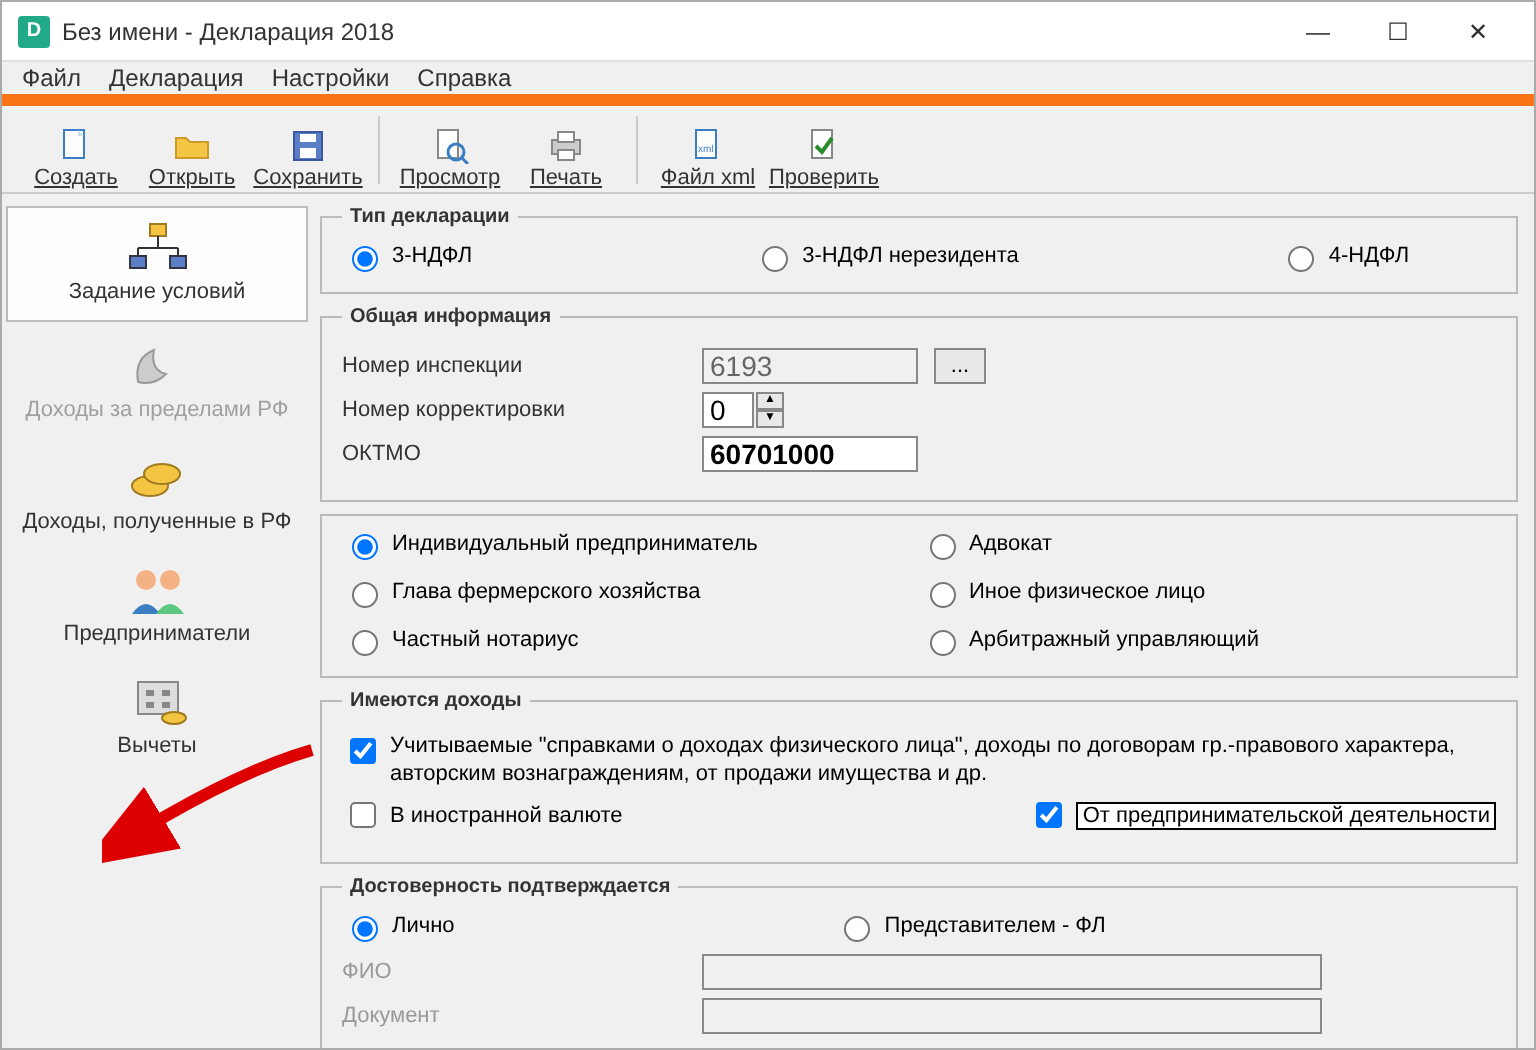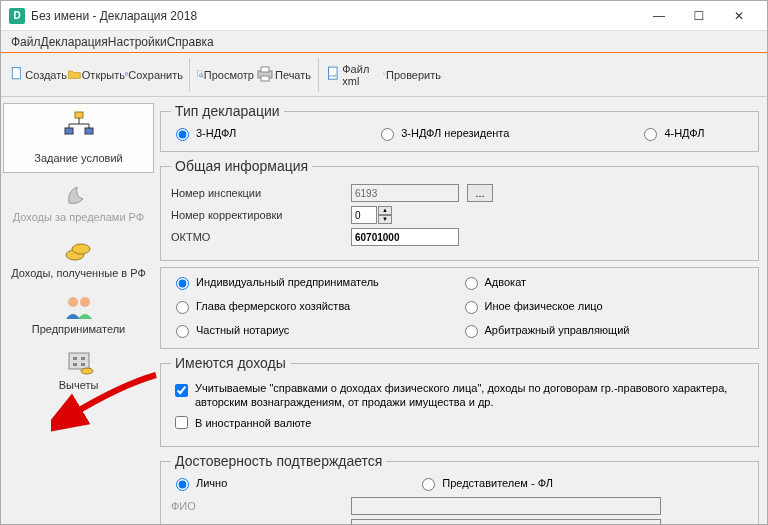--- a/index.html
+++ b/index.html
@@ -4,40 +4,40 @@
 <style>
   * { box-sizing: border-box; }
   html, body { margin: 0; padding: 0; }
   body { font-family: Tahoma, Arial, sans-serif; font-size: 11px; color: #000; background: #fff; }
   .window { width: 768px; height: 525px; border: 1px solid #aaa; display: flex; flex-direction: column; background: #f0f0f0; }
   .titlebar { height: 30px; background: #fff; display: flex; align-items: center; padding: 0 8px; border-bottom: 1px solid #e0e0e0; }
   .titlebar .app-icon { width: 16px; height: 16px; background: #2a8; border-radius: 2px; margin-right: 6px; display:flex;align-items:center;justify-content:center;color:#fff;font-weight:bold;font-size:10px; }
   .titlebar-title { flex: 1; font-size: 12px; color: #333; }
   .win-btns { display: flex; gap: 0; }
   .win-btn { width: 40px; height: 30px; display:flex;align-items:center;justify-content:center; font-size: 12px; color:#333; }
-  .menubar { height: 22px; display: flex; align-items: center; padding: 0 10px; background: #f0f0f0; border-bottom: 1px solid #f97316; font-size: 12px; color: #333; }
+  .menubar { height: 22px; display: flex; align-items: center; gap: 14px; padding: 0 10px; background: #f0f0f0; border-bottom: 6px solid #f97316; font-size: 12px; color: #333; }
   .menu-item { cursor: default; }
   .toolbar { height: 44px; display: flex; align-items: center; padding: 2px 8px; background: #f0f0f0; border-bottom: 1px solid #ccc; }
-  .tb-btn { display:flex; flex-direction:row; align-items:center; justify-content:center; width: 58px; height: 40px; font-size: 11px; color:#333; }
+  .tb-btn { display:flex; flex-direction:column; align-items:center; justify-content:flex-end; width: 58px; height: 40px; font-size: 11px; color:#333;text-decoration:underline; }
   .tb-btn .tb-icon { width: 20px; height: 18px; margin-bottom: 1px; }
   .tb-sep { width: 1px; height: 34px; background: #ccc; margin: 0 6px; }
   .sidebar { width: 155px; background: #f0f0f0; display:flex; flex-direction:column; align-items:stretch; padding-top:4px; }
   .side-item { display:flex; flex-direction:column; align-items:center; padding: 6px 4px 8px; font-size: 11px; color:#333; text-align:center; }
-  .side-item.active { background:#fdfdfd; border:1px solid #bbb; margin:2px 2px;gap:12px; }
+  .side-item.active { background:#fdfdfd; border:1px solid #bbb; margin:2px 2px; }
   .side-item.disabled { color:#a0a0a0; }
   .side-icon { width: 32px; height: 28px; margin-bottom: 2px; }
   .main { flex:1; background:#f0f0f0; overflow-y:auto; padding: 4px 8px 8px 4px; position:relative; }
   fieldset { border:1px solid #bbb; margin: 2px 0 6px 0; padding: 6px 10px 10px 10px; font-size: 11px; }
-  legend { padding: 0 4px; color:#333; font-size: 14px; }
+  legend { padding: 0 4px; color:#333; font-size: 10px; font-weight: bold; }
   .row { display:flex; align-items:center; margin: 4px 0; }
   .row .lbl { width: 180px; color:#333; }
   .radio-row { display:flex; align-items:center; gap: 30px; }
   .two-col { display:flex; }
   .two-col .col { flex:1; display:flex; flex-direction:column; gap:8px; }
-  input[type=text] { height:18px; border:1px solid #888; padding:0 3px; font-size:10px; background:#fff; }
+  input[type=text] { height:18px; border:1px solid #888; padding:0 3px; font-size:14px; background:#fff; }
   input[type=text].gray { background:#f0f0f0; color:#666; }
   .spin { display:flex; align-items:center; }
   .spin input { width: 26px; }
   .spin-btns { display:flex; flex-direction:column; margin-left:1px; }
   .spin-btns button { width:14px; height:9px; font-size:6px; line-height:5px; border:1px solid #888; background:#e8e8e8; padding:0; }
   .ellipsis-btn { width: 26px; height: 18px; border:1px solid #888; background:#e8e8e8; margin-left:8px; font-size:11px; }
   label.opt { display:flex; align-items:center; gap:4px; font-size:11px; white-space:nowrap; }
   .chk-row { display:flex; align-items:flex-start; gap:4px; margin:4px 0; }
   .chk-row .txt { line-height:14px; }
   .highlight { border:1px solid #000; background:#fff; padding:0 2px; }
@@ -261,20 +261,24 @@
         <legend>Имеются доходы</legend>
         <div class="chk-row">
           <input type="checkbox" checked="" style="">
           <div class="txt">Учитываемые "справками о доходах физического лица", доходы по договорам гр.-правового характера, авторским вознаграждениям, от продажи имущества и др.</div>
         </div>
         <div class="chk-row" style="justify-content:space-between">
           <label class="opt">
               <input type="checkbox" style="">
               <span>В иностранной валюте</span>
             </label>
+          <label class="opt" style="margin-left:150px">
+              <input type="checkbox" checked="" style="">
+              <span class="highlight">От предпринимательской деятельности</span>
+            </label>
         </div>
       </fieldset>
 
       <fieldset>
         <legend>Достоверность подтверждается</legend>
         <div class="radio-row" style="margin-bottom:6px">
           <label class="opt">
               <input type="radio" checked="" style="">
               <span>Лично</span>
             </label>

